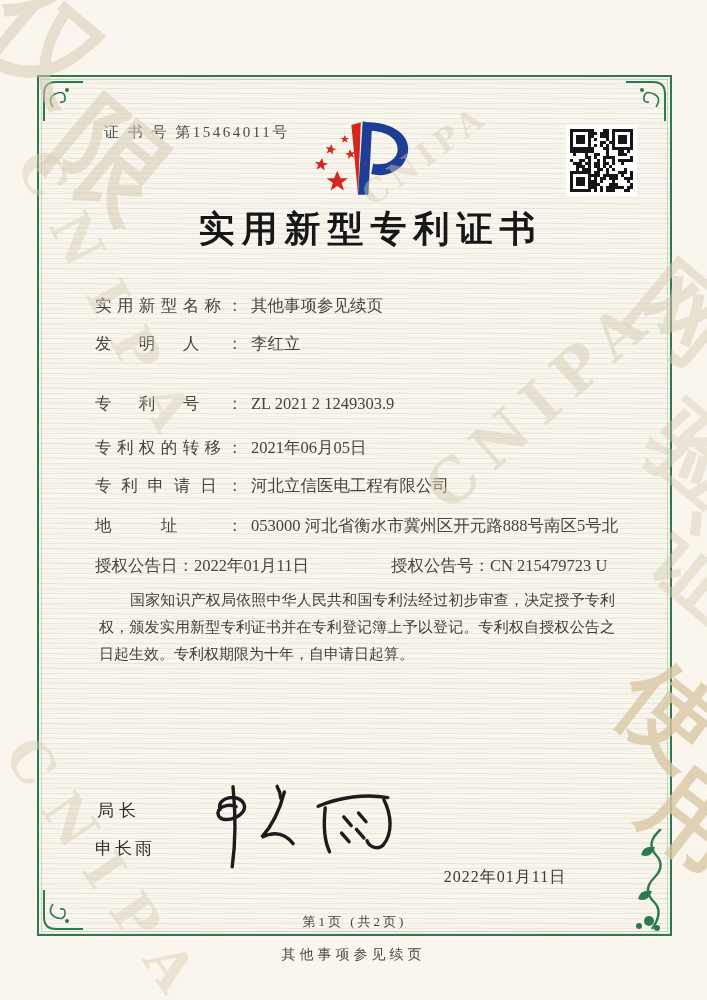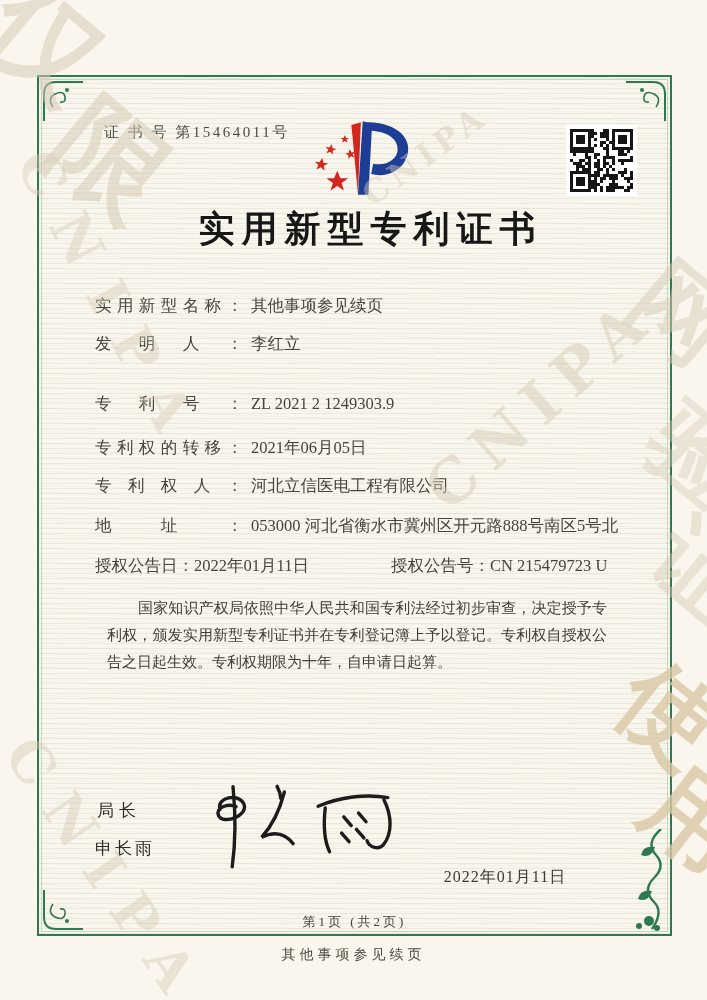--- a/index.html
+++ b/index.html
@@ -50,21 +50,21 @@
   .title{left:0;top:128px;width:100%;text-align:center;font-size:36px;font-weight:bold;
          letter-spacing:7px;color:#171717;padding-left:16px;}
   .frow{left:56px;font-size:16.5px;color:#45443c;white-space:nowrap;}
   .flabel{display:inline-block;width:148px;text-align:justify;text-align-last:justify;}
   .fval{margin-left:8px;}
   .r1{top:218px;} .r2{top:256px;} .r3{top:316px;} .r4{top:360px;}
   .r5{top:398px;} .r6{top:438px;} .r7{top:478px;}
   .grant2{position:absolute;left:296px;top:0;white-space:nowrap;}
   .bodytext{left:56px;top:506px;width:524px;font-size:15px;line-height:27px;
             text-align:justify;color:#3f3e36;}
-  .bodytext p{margin:12px;text-indent:31px;}
+  .bodytext p{margin:4px;text-indent:31px;}
   .director{left:58px;top:722px;font-size:17px;letter-spacing:5px;color:#2d2d28;}
   .dname{left:56px;top:760px;font-size:17px;letter-spacing:3px;color:#2d2d28;}
   .sig{left:150px;top:698px;transform:rotate(-3deg);}
   .issuedate{left:366px;top:790px;width:200px;text-align:center;font-size:16px;
              letter-spacing:1px;color:#3a3a33;}
   .pageinfo{left:0;top:836px;width:100%;text-align:center;font-size:13px;
             letter-spacing:3px;color:#45453e;}
   .footnote{position:absolute;left:0;top:946px;width:100%;text-align:center;z-index:5;
             font-size:14px;letter-spacing:4px;color:#4a4a3e;}
 </style>
@@ -581,21 +581,21 @@
   <div class="in frow r2">
     <span class="flabel">发明人：</span><span class="fval">李红立</span>
   </div>
   <div class="in frow r3">
     <span class="flabel">专利号：</span><span class="fval">ZL 2021 2 1249303.9</span>
   </div>
   <div class="in frow r4">
     <span class="flabel">专利权的转移：</span><span class="fval">2021年06月05日</span>
   </div>
   <div class="in frow r5">
-    <span class="flabel">专利权人：</span><span class="fval">河北立信医电工程有限公司</span>
+    <span class="flabel">专利申请日：</span><span class="fval">河北立信医电工程有限公司</span>
   </div>
   <div class="in frow r6">
     <span class="flabel">地址：</span><span class="fval">053000 河北省衡水市冀州区开元路888号南区5号北</span>
   </div>
   <div class="in frow r7">
     <span>授权公告日：</span><span>2022年01月11日</span>
     <span class="grant2"><span>授权公告号：</span><span>CN 215479723 U</span></span>
   </div>
 
   <div class="in bodytext">

